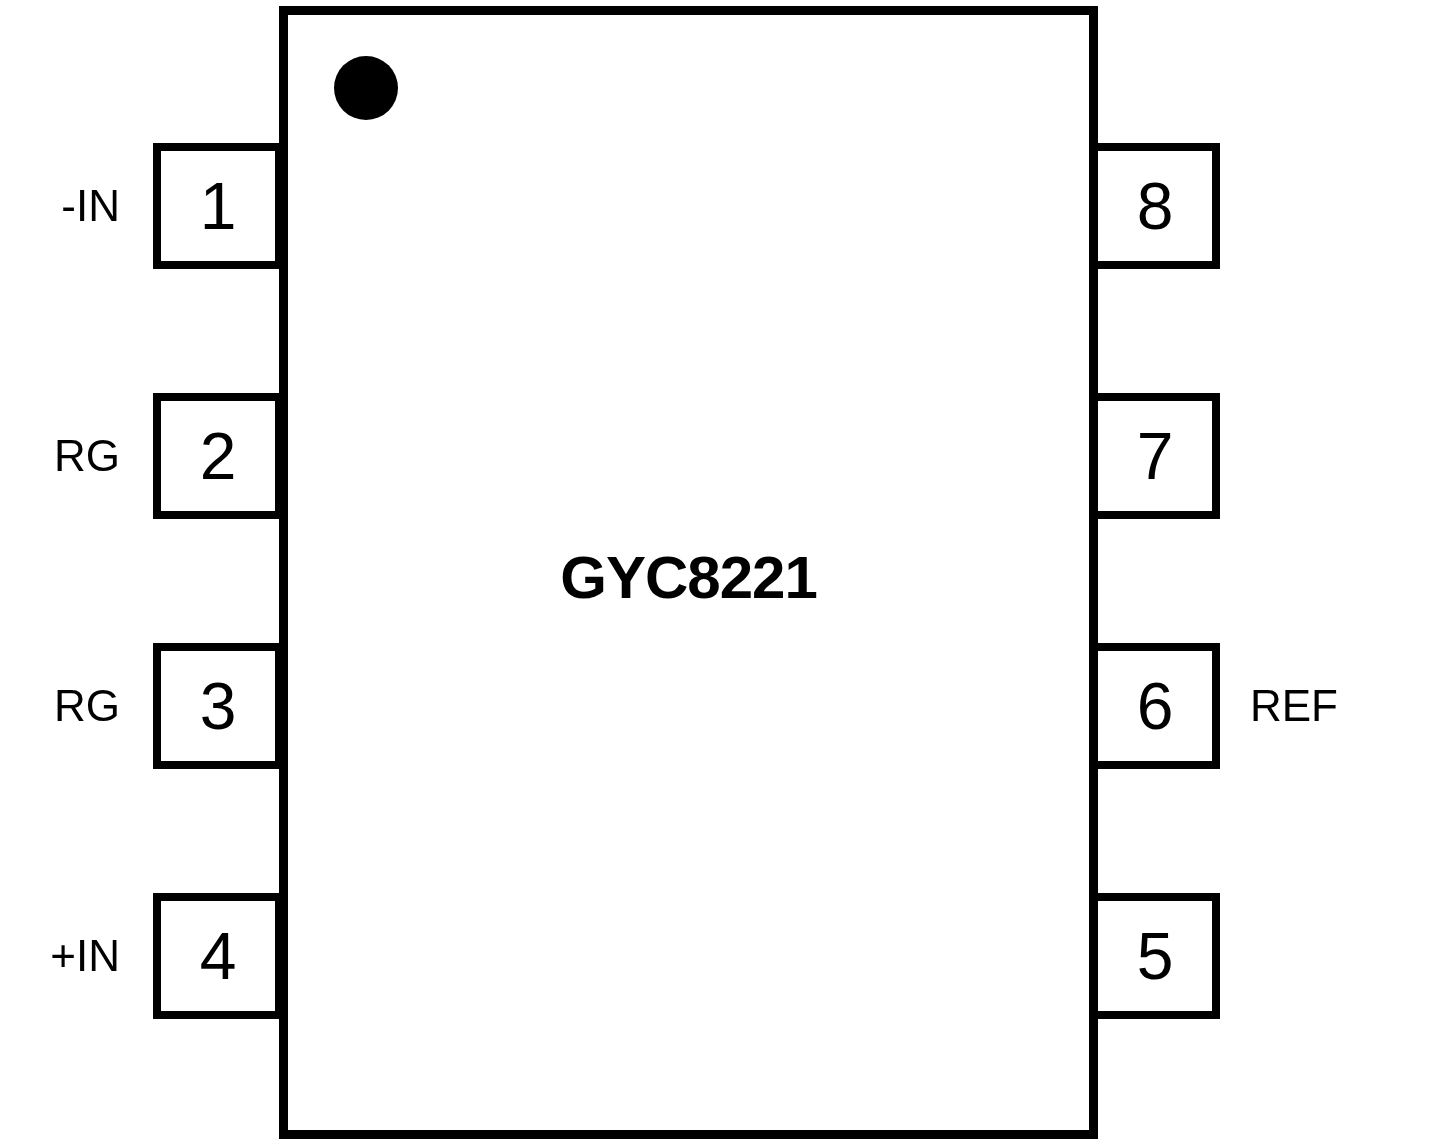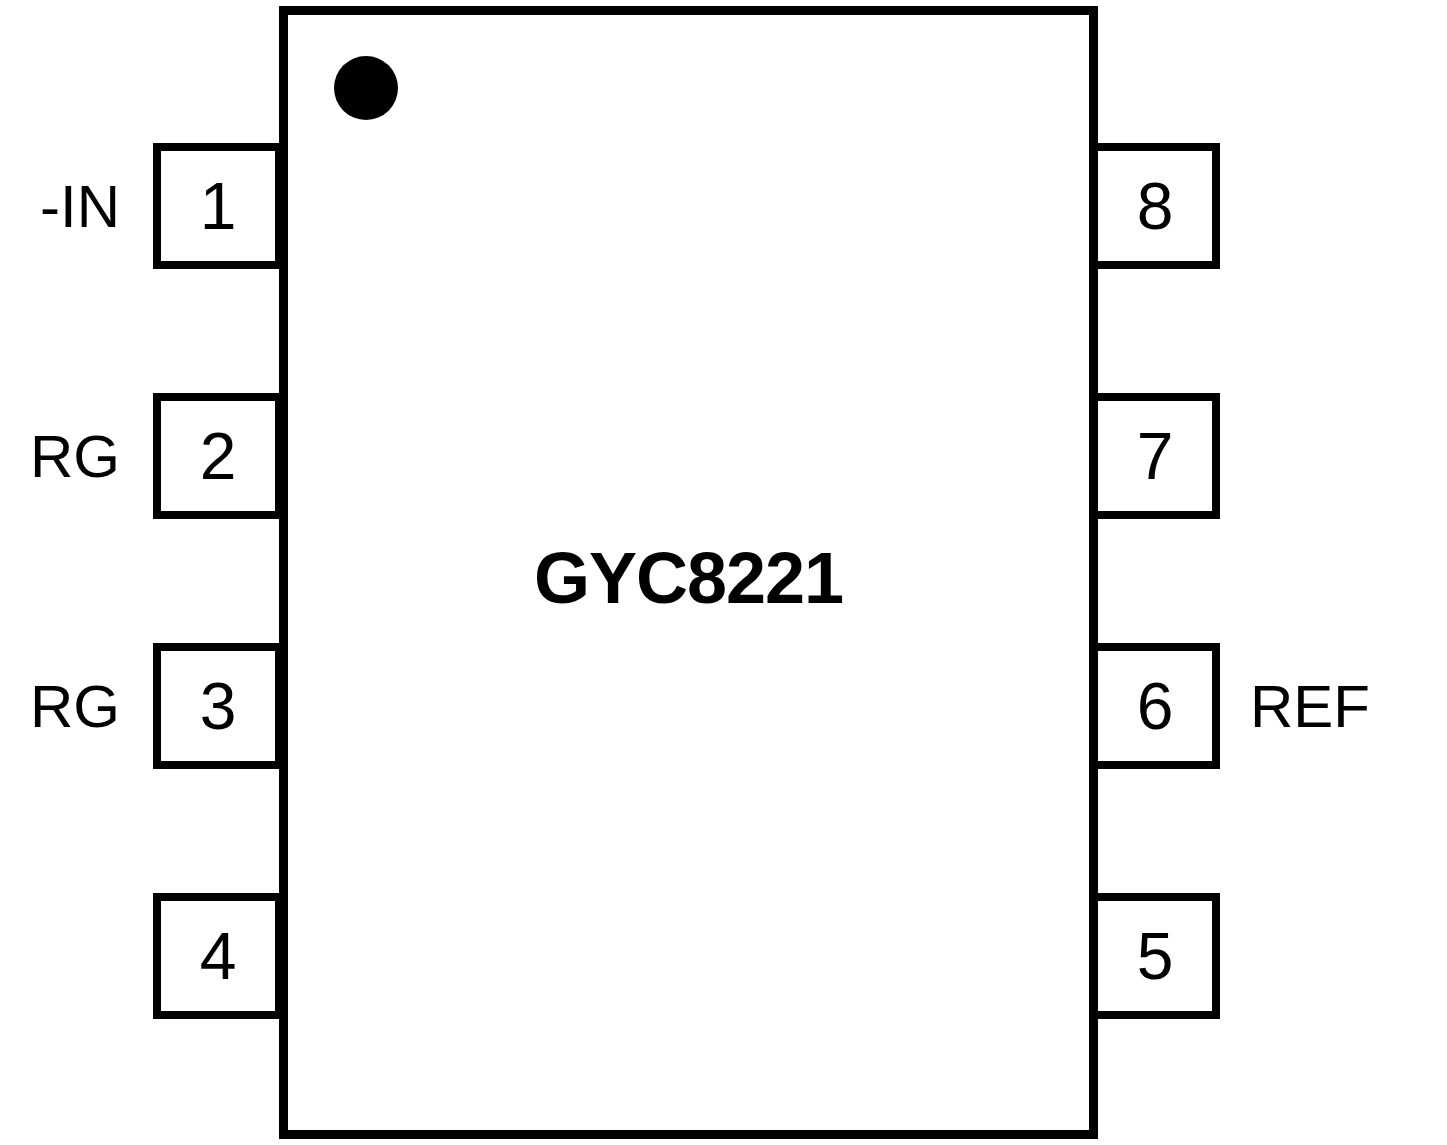--- a/index.html
+++ b/index.html
@@ -26,21 +26,21 @@
     width: 64px; height: 64px;
     border-radius: 50%;
     background: var(--line, #000000);
   }
   .chip-name {
     position: absolute;
     left: 279px; top: 531px;
     width: 819px; height: 94px;
     line-height: 94px;
     text-align: center;
-    font-size: 72px;
+    font-size: 60px;
     font-weight: 700;
     letter-spacing: -1px;
   }
   .pin-box {
     position: absolute;
     width: 130px; height: 126px;
     border: 8px solid var(--line, #000000);
     box-sizing: border-box;
     background: var(--bg, #ffffff);
     display: flex;
@@ -52,21 +52,21 @@
   .col-right { left: 1090px; }
   .row-1 { top: 143px; }
   .row-2 { top: 393px; }
   .row-3 { top: 643px; }
   .row-4 { top: 893px; }
   .pin-label {
     position: absolute;
     height: 126px;
     display: flex;
     align-items: center;
-    font-size: 60px;
+    font-size: 44px;
     white-space: nowrap;
   }
   .label-left  { left: 0; width: 120px; justify-content: flex-end; }
   .label-right { left: 1250px; width: 195px; justify-content: flex-start; }
 </style>
 </head>
 <body>
 
 <div class="canvas">
 
@@ -84,20 +84,21 @@
   <div class="pin-label label-left row-2">RG</div>
   <div class="pin-box col-left row-2">
     <span class="pin-number">2</span>
   </div>
 
   <div class="pin-label label-left row-3">RG</div>
   <div class="pin-box col-left row-3">
     <span class="pin-number">3</span>
   </div>
 
+  <div class="pin-label label-left row-4">+IN</div>
   <div class="pin-box col-left row-4">
     <span class="pin-number">4</span>
   </div>
 
   <div class="pin-box col-right row-1">
     <span class="pin-number">8</span>
   </div>
 
   <div class="pin-box col-right row-2">
     <span class="pin-number">7</span>

